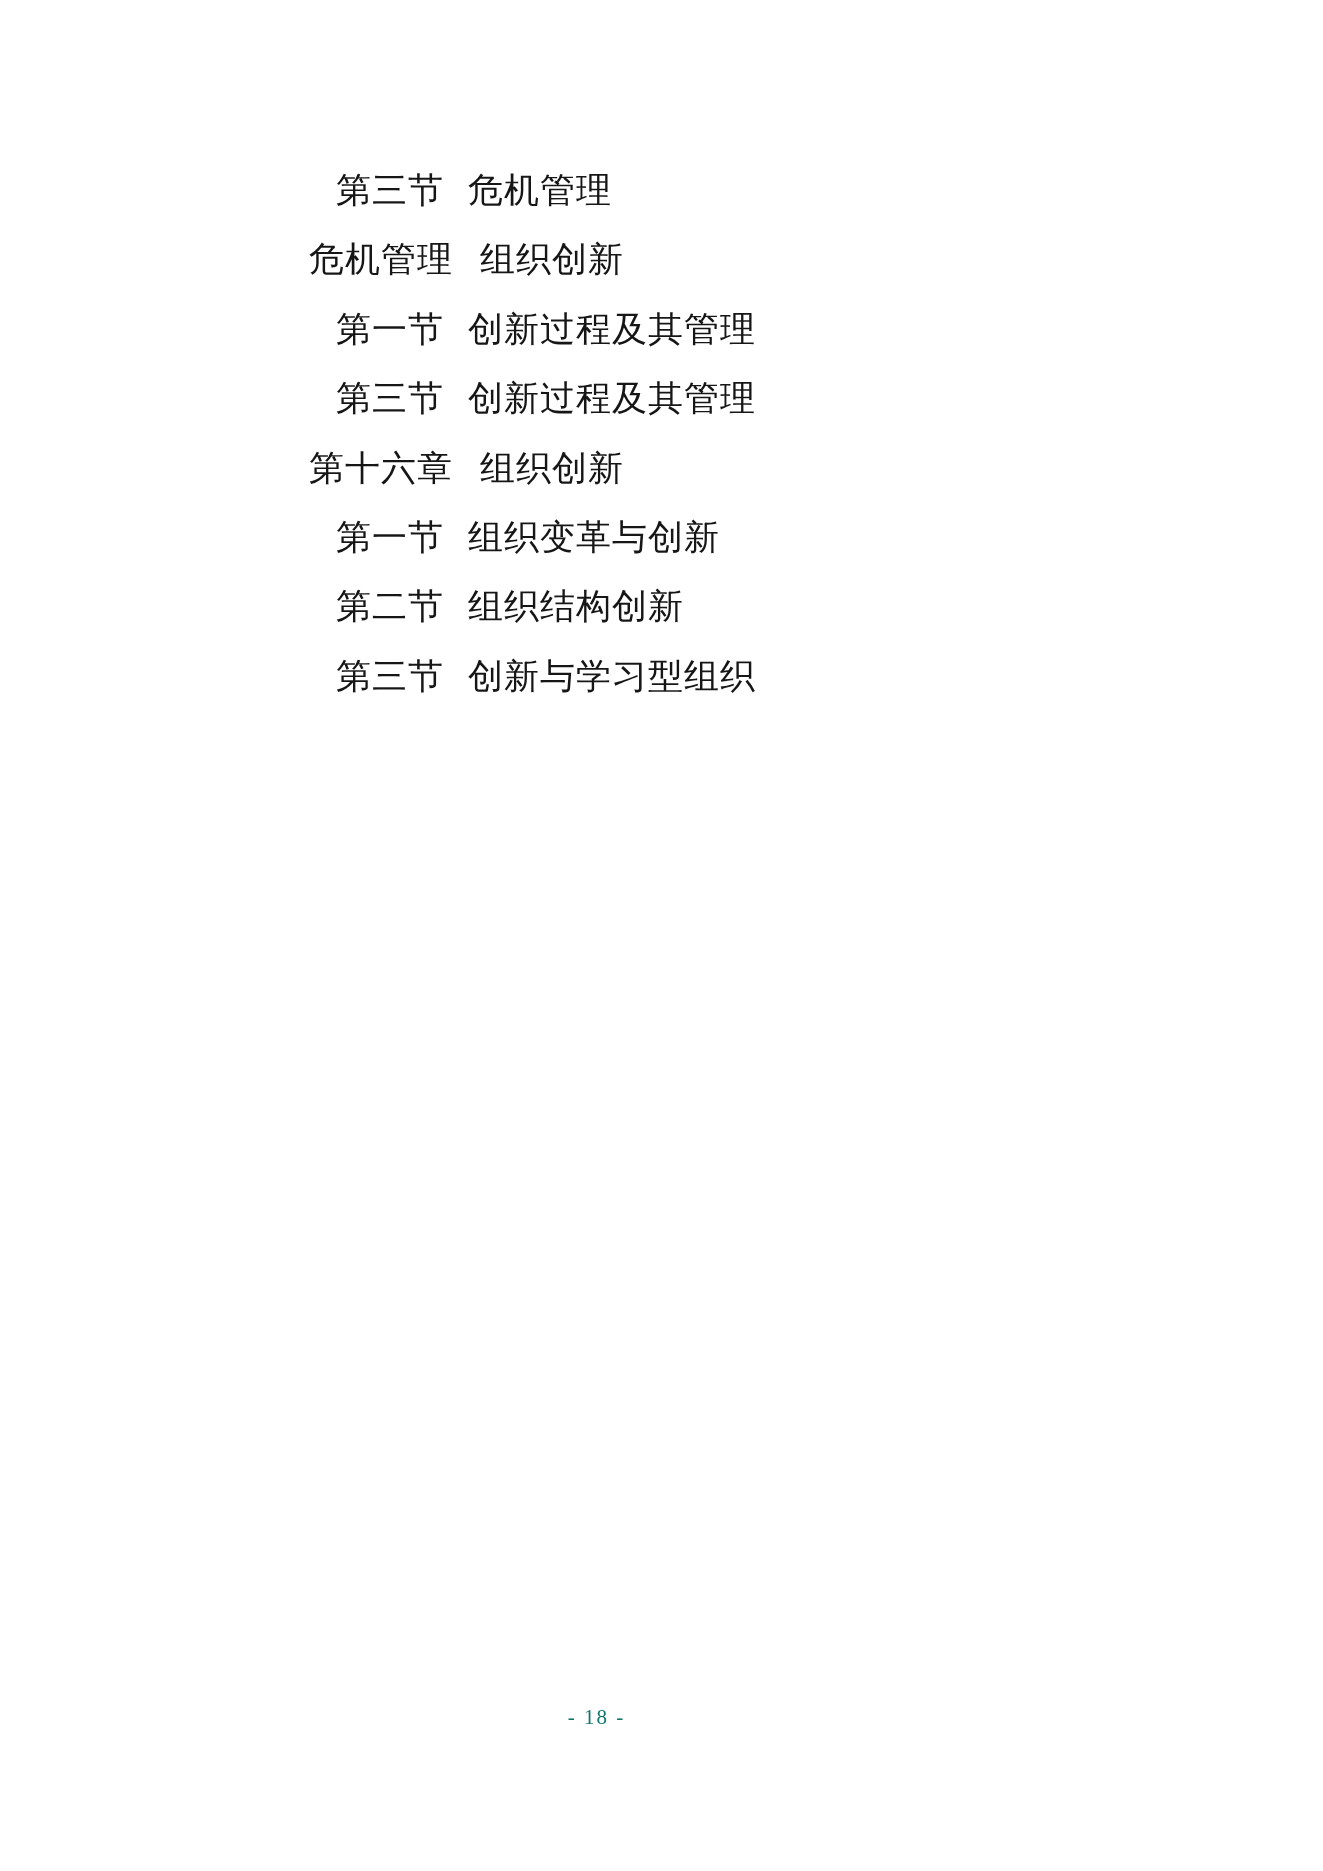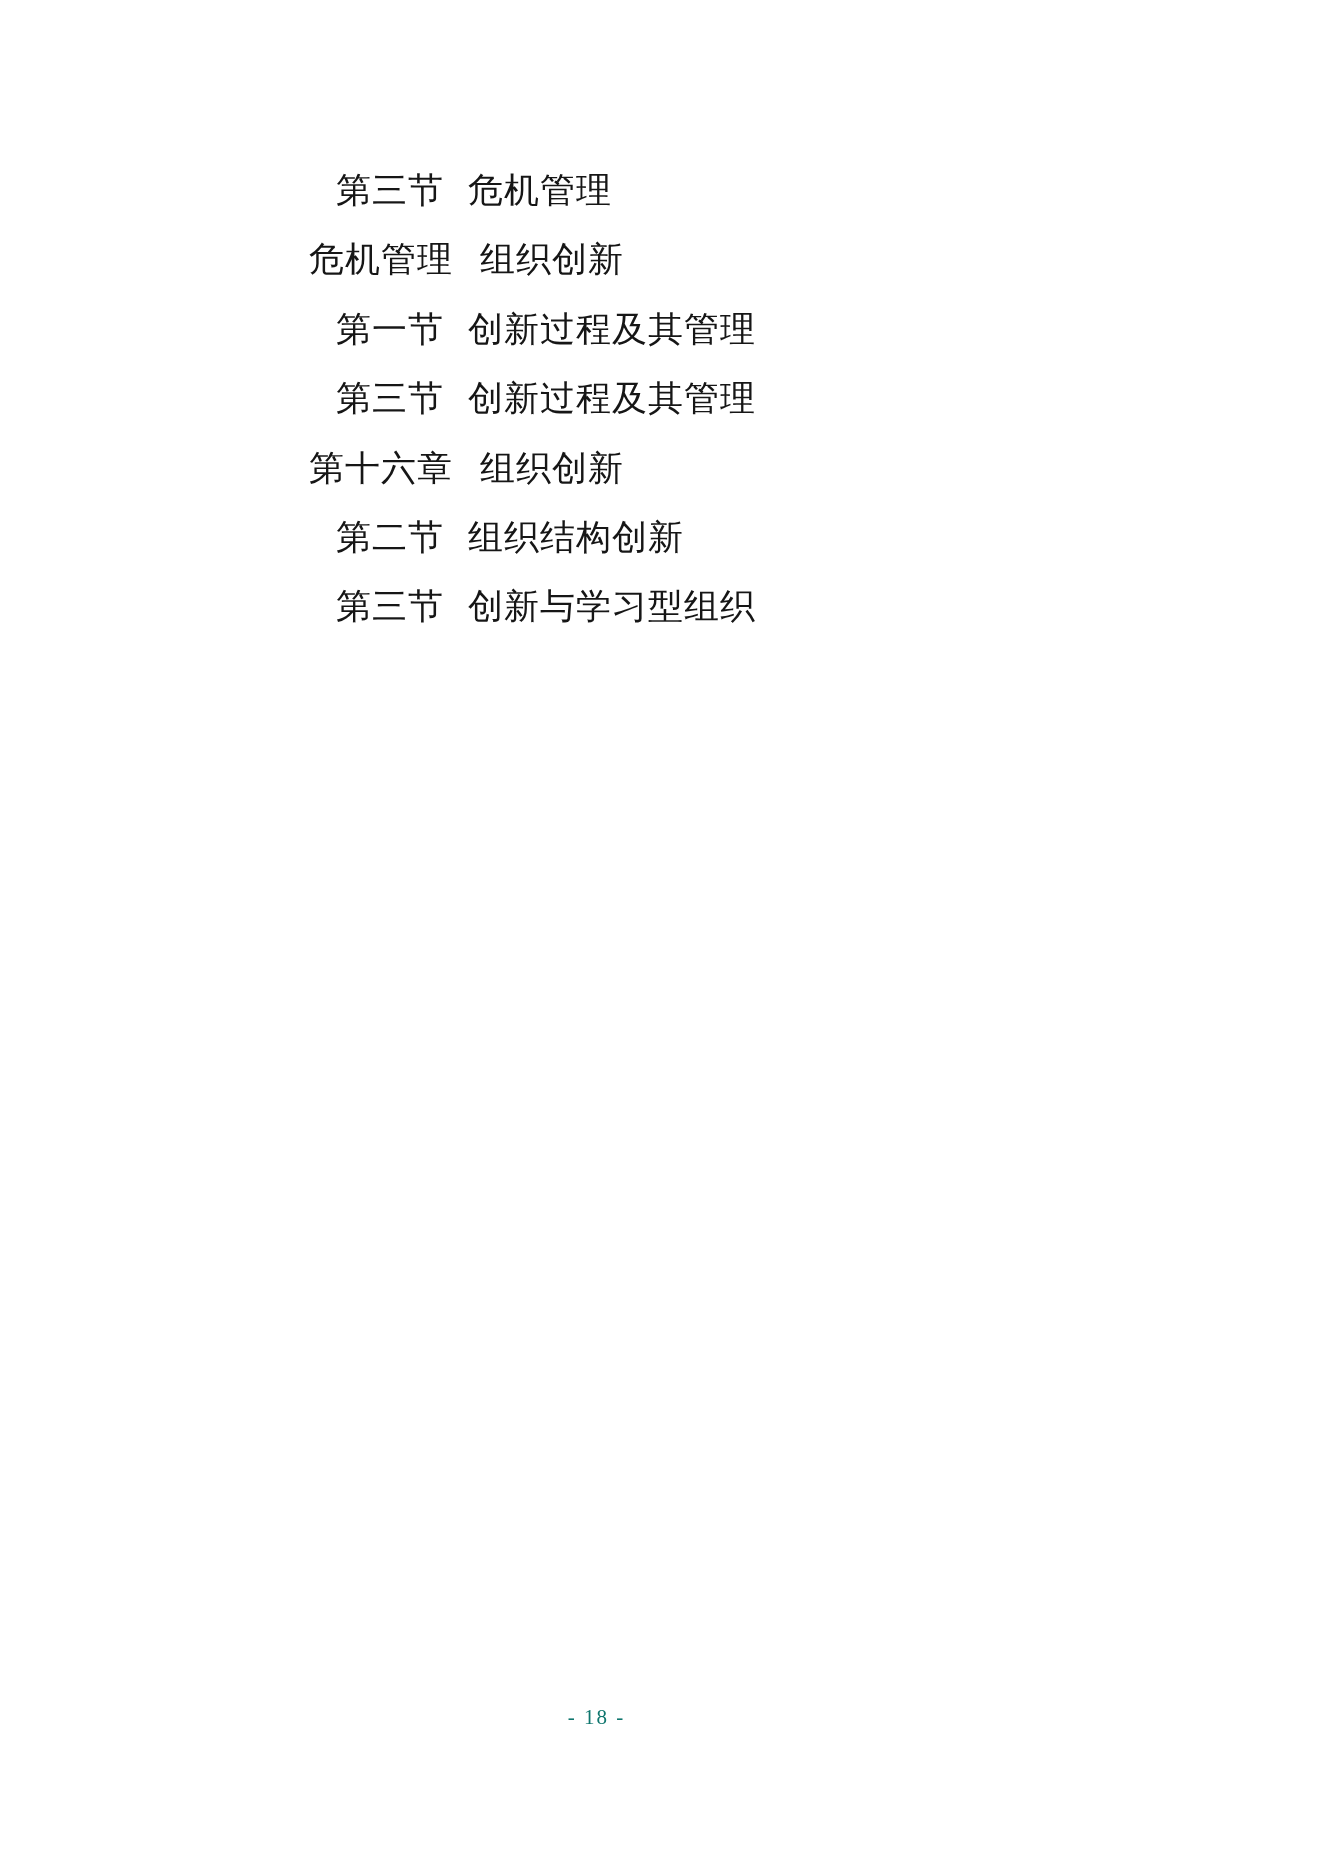--- a/index.html
+++ b/index.html
@@ -58,19 +58,20 @@
 </head>
 <body>
 
 <div class="page">
   <div class="toc" id="toc-list">
       <div class="toc-row section"><span class="toc-label">第三节</span><span class="toc-title">危机管理</span></div>
       <div class="toc-row chapter"><span class="toc-label">危机管理</span><span class="toc-title">组织创新</span></div>
       <div class="toc-row section"><span class="toc-label">第一节</span><span class="toc-title">创新过程及其管理</span></div>
       <div class="toc-row section"><span class="toc-label">第三节</span><span class="toc-title">创新过程及其管理</span></div>
       <div class="toc-row chapter"><span class="toc-label">第十六章</span><span class="toc-title">组织创新</span></div>
+      <div class="toc-row section"><span class="toc-label">第一节</span><span class="toc-title">组织变革与创新</span></div>
       <div class="toc-row section"><span class="toc-label">第二节</span><span class="toc-title">组织结构创新</span></div>
       <div class="toc-row section"><span class="toc-label">第三节</span><span class="toc-title">创新与学习型组织</span></div>
     </div>
   <div class="footer">
     <span>- 18 -</span>
   </div>
 </div>
 
 </body></html>

